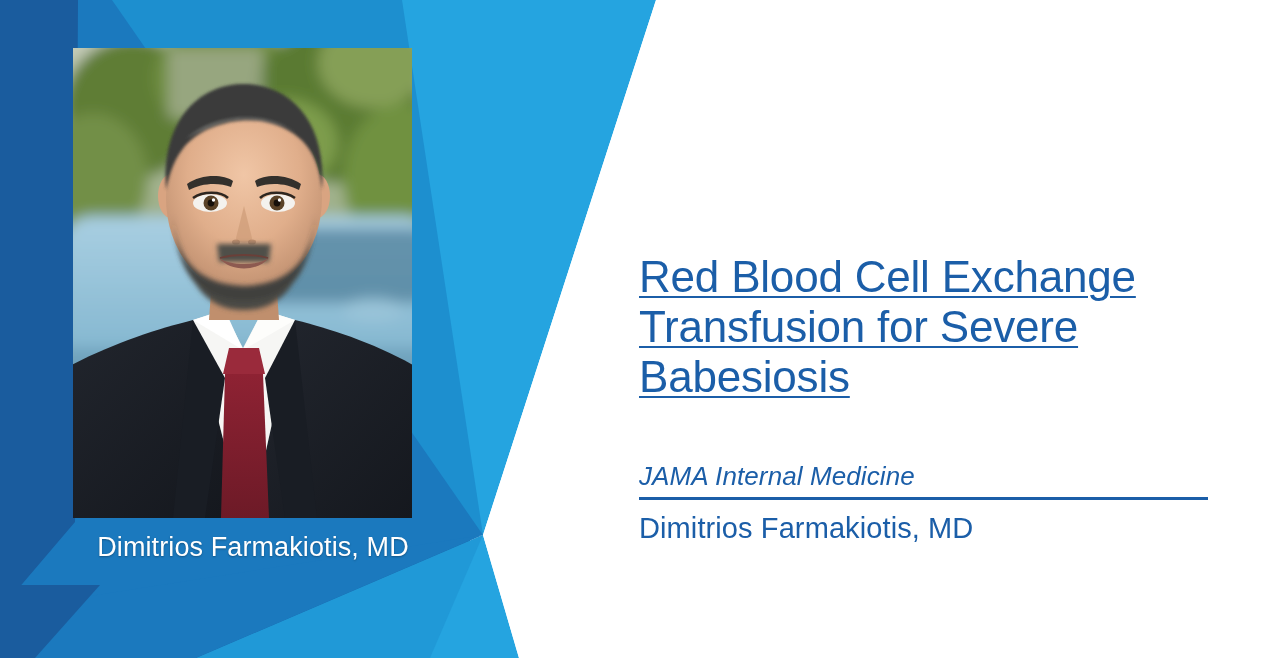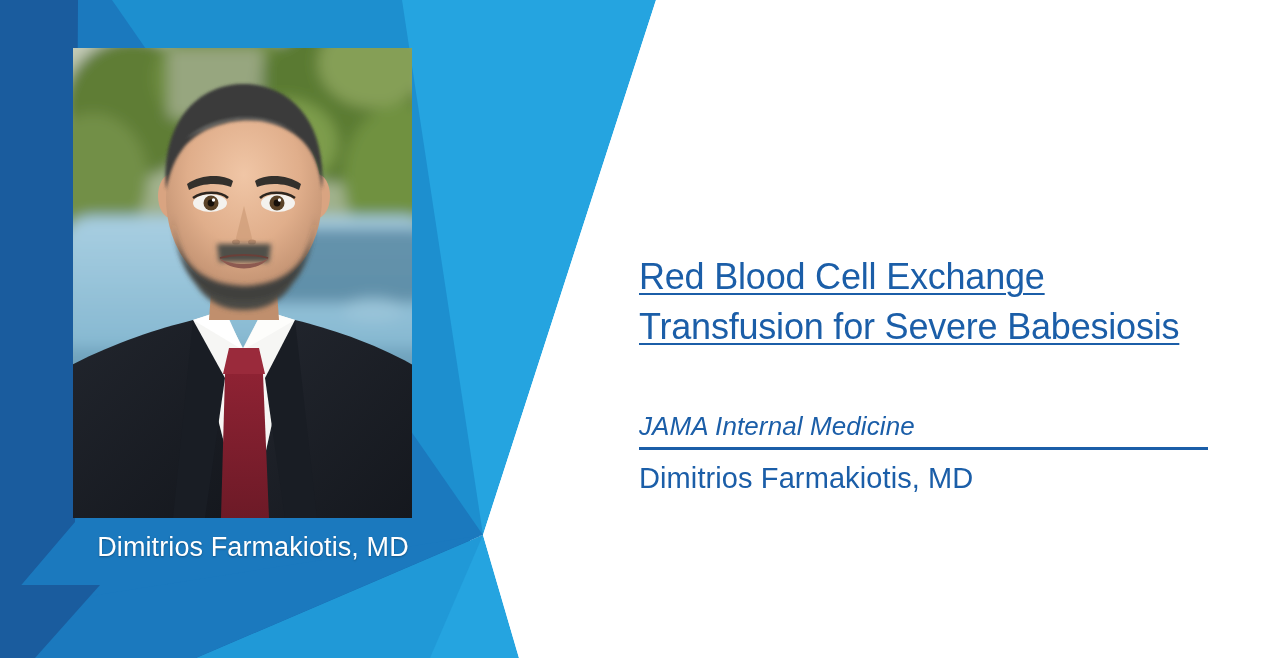--- a/index.html
+++ b/index.html
@@ -65,21 +65,21 @@
     position: absolute;
     left: 639px;
     top: 252px;
     width: 572px;
     z-index: 4;
   }
 
   #article-title {
     display: block;
     color: #1b5ea8;
-    font-size: 36px;
+    font-size: 44px;
     line-height: 50px;
     font-weight: 400;
     text-decoration: underline;
     text-decoration-thickness: 2px;
     text-underline-offset: 4px;
     letter-spacing: -0.2px;
     cursor: pointer;
   }
 
   #meta-block { margin-top: 58px; }

